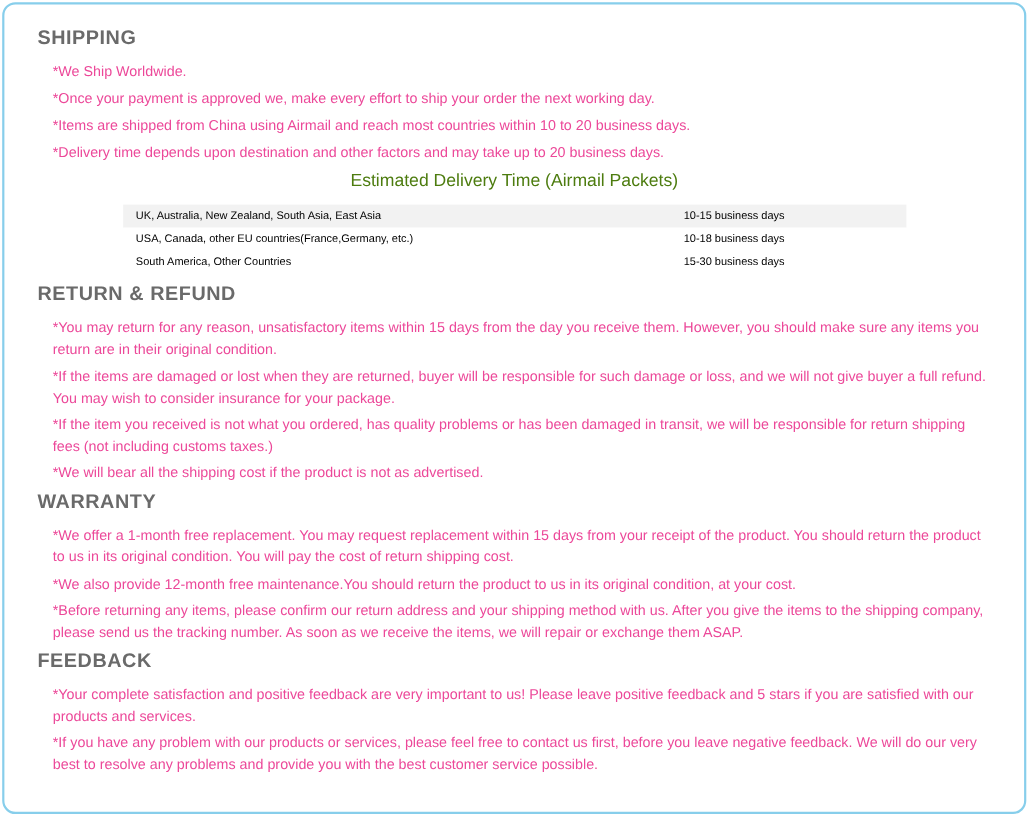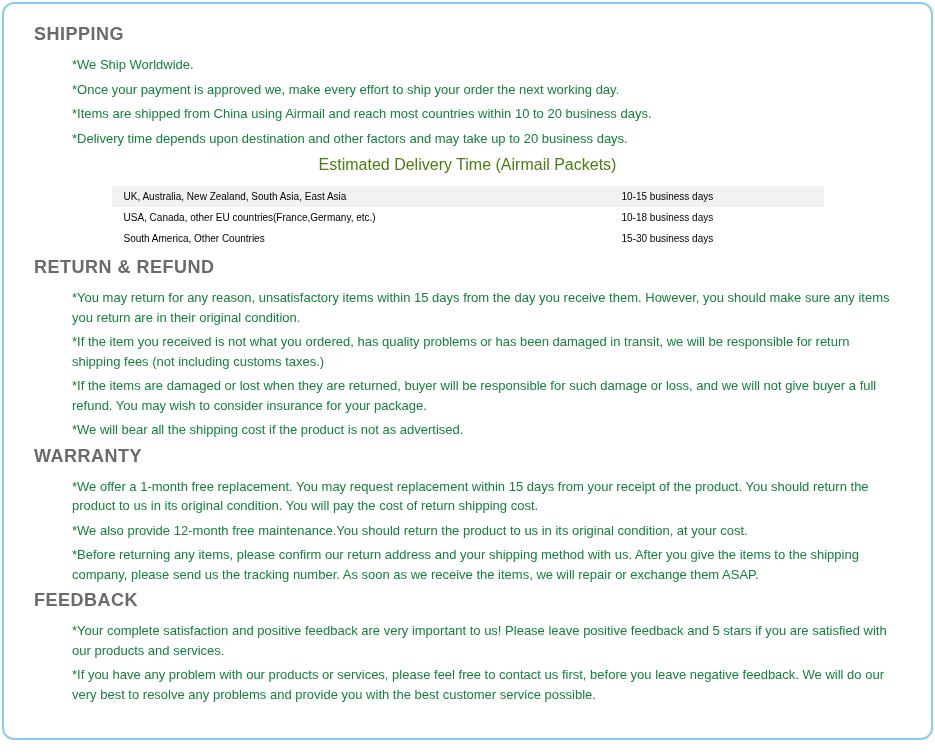--- a/index.html
+++ b/index.html
@@ -28,24 +28,23 @@
       letter-spacing: 0.5px;
     }
     h2:first-child {
       margin-top: 0;
     }
     .bullet-list {
       padding-left: 14px;
     }
     .bullet-item {
       font-size: 13px;
-      color: #15803d;
+      color: #ec4899;
       line-height: 1.5;
       margin-bottom: 5px;
-      margin-left: 24px;
     }
     .table-title {
       text-align: center;
       font-size: 16px;
       font-weight: normal;
       color: #4d7c0f;
       margin-top: 8px;
       margin-bottom: 12px;
     }
     .delivery-table {
@@ -103,22 +102,22 @@
         <td class="col2">15-30 business days</td>
       </tr>
     </tbody>
       </table>
   </div>
 
   <div class="section-block">
     <h2>RETURN &amp; REFUND</h2>
     <div class="bullet-list">
       <p class="bullet-item">*You may return for any reason, unsatisfactory items within 15 days from the day you receive them. However, you should make sure any items you return are in their original condition.</p>
+      <p class="bullet-item">*If the items are damaged or lost when they are returned, buyer will be responsible for such damage or loss, and we will not give buyer a full refund. You may wish to consider insurance for your package.</p>
       <p class="bullet-item">*If the item you received is not what you ordered, has quality problems or has been damaged in transit, we will be responsible for return shipping fees (not including customs taxes.)</p>
-      <p class="bullet-item">*If the items are damaged or lost when they are returned, buyer will be responsible for such damage or loss, and we will not give buyer a full refund. You may wish to consider insurance for your package.</p>
       <p class="bullet-item">*We will bear all the shipping cost if the product is not as advertised.</p>
     </div>
   </div>
 
   <div class="section-block">
     <h2>WARRANTY</h2>
     <div class="bullet-list">
       <p class="bullet-item">*We offer a 1-month free replacement.  You may request replacement within 15 days from your receipt of the product. You should return the product to us in its original condition. You will pay the cost of return shipping cost.</p>
       <p class="bullet-item">*We also provide 12-month free maintenance.You should return the product to us in its original condition, at your cost.</p>
       <p class="bullet-item">*Before returning any items, please confirm our return address and your shipping method with us. After you give the items to the shipping company, please send us the tracking number. As soon as we receive the items, we will repair or exchange them ASAP.</p>

